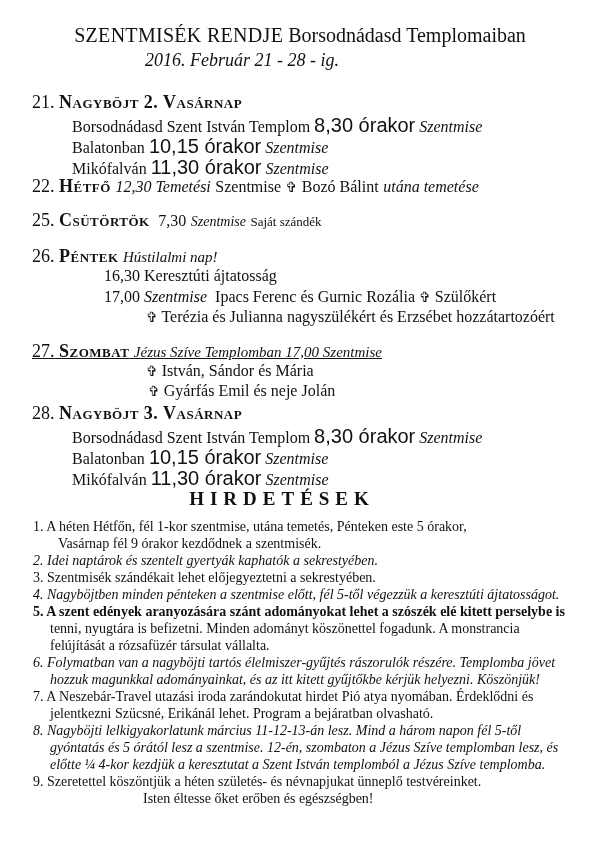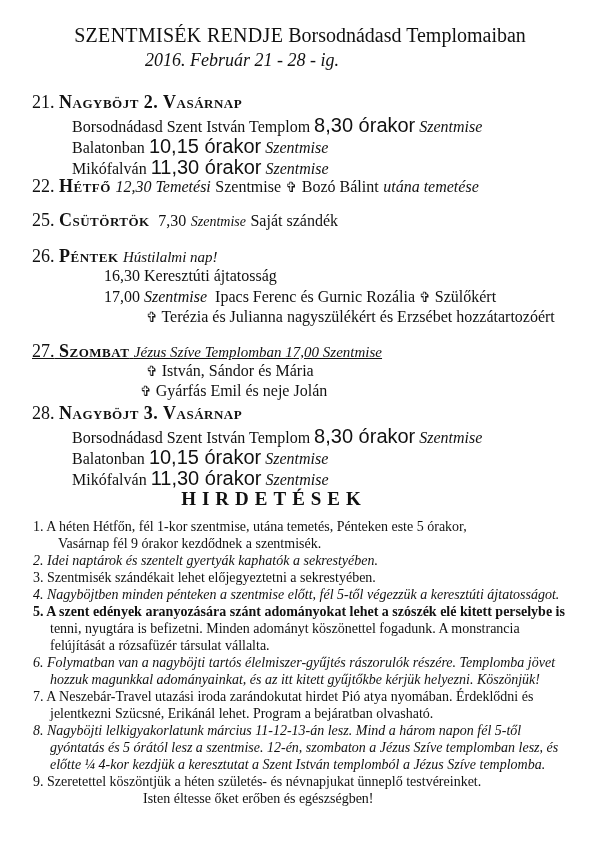--- a/index.html
+++ b/index.html
@@ -8,21 +8,21 @@
   .title { left: 0; width: 600px; top: 24px; text-align: center; font-size: 20px; }
   .title .t-bold { font-weight: normal; font-variant: small-caps; letter-spacing: 0.3px; }
   .subtitle { left: 0; width: 484px; top: 50px; text-align: center; font-size: 18px; font-style: italic; }
   .day { font-size: 18px; left: 32px; }
   .day .num { font-family: "Liberation Serif", serif; }
   .day .dname { font-weight: bold; font-variant: small-caps; letter-spacing: 0.5px; }
   .sub { font-size: 16px; }
   .sans { font-family: "Liberation Sans", sans-serif; font-size: 20px; }
   .it { font-style: italic; }
   .cross { font-size: 14px; }
-  .hird-title { left: 0; width: 548px; top: 488px; text-align: center; font-size: 19px; font-weight: bold; letter-spacing: 6px; }
+  .hird-title { left: 8px; width: 548px; top: 488px; text-align: center; font-size: 19px; font-weight: bold; letter-spacing: 6px; }
   .ann { font-size: 14px; left: 33px; }
   .ann2 { font-size: 14px; left: 50px; }
 </style>
 </head>
 <body>
 
 <div class="abs title">
   <span class="t-bold">SZENTMISÉK RENDJE</span>
   <span>Borsodnádasd Templomaiban</span>
 </div>
@@ -56,21 +56,21 @@
   <span class="cross">✞</span>
   <span style="font-size:16px;">Bozó Bálint</span>
   <span class="it" style="font-size:16px;">utána temetése</span>
 </div>
 
 <div class="abs day" style="top:210px;">
   <span class="num">25.</span>
   <span class="dname">Csütörtök</span>
   <span style="font-size:16px; margin-left:4px;">7,30</span>
   <span class="it" style="font-size:14px;">Szentmise</span>
-  <span style="font-size:16px;">Saját szándék</span>
+  <span style="font-size:13px;">Saját szándék</span>
 </div>
 
 <div class="abs day" style="top:246px;">
   <span class="num">26.</span>
   <span class="dname">Péntek</span>
   <span class="it" style="font-size:15px;">Hústilalmi nap!</span>
 </div>
 <div class="abs sub" style="left:104px; top:267px;">16,30 Keresztúti ájtatosság</div>
 <div class="abs sub" style="left:104px; top:288px;">
   <span>17,00</span>
@@ -86,21 +86,21 @@
 
 <div class="abs day" style="top:341px;text-decoration:underline;">
   <span class="num">27.</span>
   <span class="dname">Szombat</span>
   <span class="it" style="font-size:15px;">Jézus Szíve Templomban 17,00 Szentmise</span>
 </div>
 <div class="abs sub" style="left:146px; top:362px;">
   <span class="cross">✞</span>
   <span>István, Sándor és Mária</span>
 </div>
-<div class="abs sub" style="left:140px; top:382px;">
+<div class="abs sub" style="left:148px; top:382px;">
   <span class="cross">✞</span>
   <span>Gyárfás Emil és neje Jolán</span>
 </div>
 
 <div class="abs day" style="top:403px;">
   <span class="num">28.</span>
   <span class="dname">Nagyböjt 3. Vasárnap</span>
 </div>
 <div class="abs sub" style="left:72px; top:425px;">
   <span>Borsodnádasd Szent István Templom</span>

